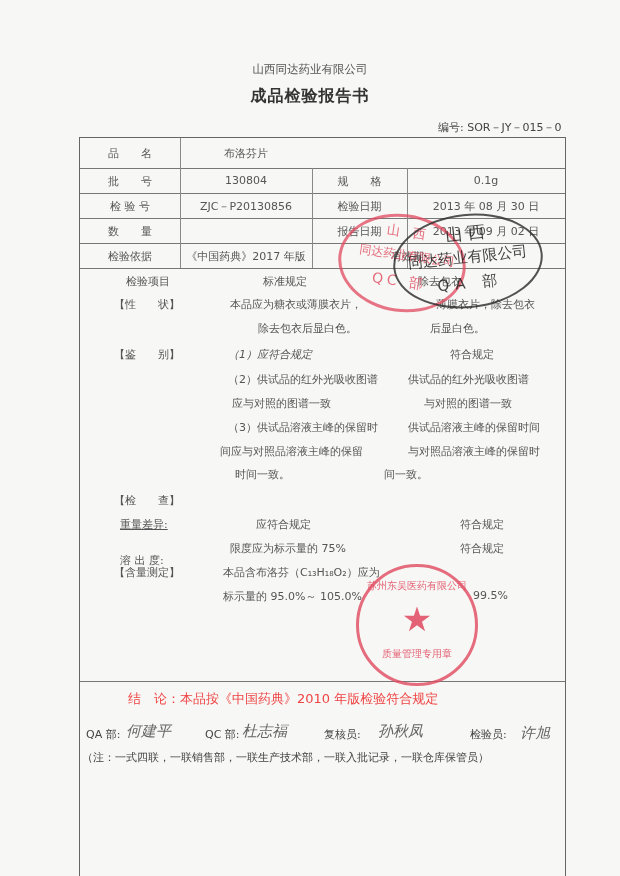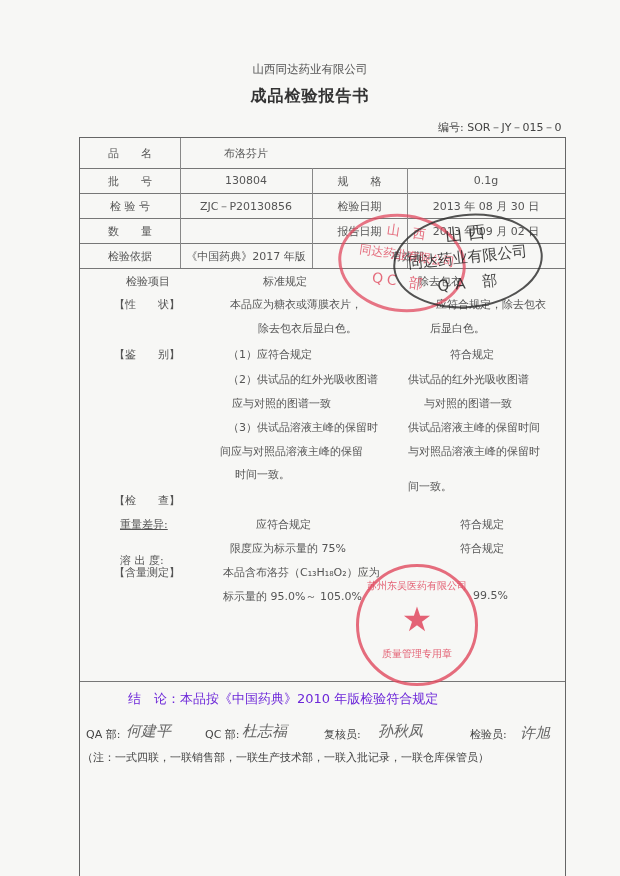--- a/index.html
+++ b/index.html
@@ -12,21 +12,21 @@
   .abs { position:absolute; }
   .company { left:0; width:620px; top:62px; text-align:center; font-size:11.5px; font-family:"DejaVu Sans","Liberation Sans",sans-serif; color:#555; }
   .title { left:0; width:620px; top:86px; text-align:center; font-size:16px; font-weight:bold; letter-spacing:1px; font-family:"DejaVu Sans","Liberation Sans",sans-serif; color:#333; }
   .docno { left:438px; top:120px; font-size:11px; font-family:"DejaVu Sans","Liberation Sans",sans-serif; color:#444; }
   .frame { left:79px; top:137px; width:487px; height:762px; border:1px solid #666; box-sizing:border-box; }
   .hline { position:absolute; height:1px; background:#777; }
   .vline { position:absolute; width:1px; background:#888; }
   .cell { position:absolute; font-size:11px; font-family:"DejaVu Sans","Liberation Sans",sans-serif; color:#555; white-space:nowrap; }
   .c { text-align:center; }
   .body-text { position:absolute; font-size:11px; font-family:"DejaVu Sans","Liberation Sans",sans-serif; color:#555; white-space:nowrap; }
-  .conclusion { position:absolute; left:128px; top:690px; font-size:13px; font-family:"DejaVu Sans","Liberation Sans",sans-serif; color:#6d28d9; }
+  .conclusion { position:absolute; left:128px; top:690px; font-size:13px; font-family:"DejaVu Sans","Liberation Sans",sans-serif; color:#ef4444; }
   .sig { position:absolute; font-size:11px; font-family:"DejaVu Sans","Liberation Sans",sans-serif; color:#444; white-space:nowrap; }
   .hand { position:absolute; font-family:"DejaVu Serif",serif; font-style:italic; color:#666; font-size:15px; }
   .stamp { position:absolute; border-radius:50%; }
 </style>
 </head>
 <body>
 
 <div class="abs company">山西同达药业有限公司</div>
 <div class="abs title">成品检验报告书</div>
 <div class="abs docno">
@@ -71,36 +71,36 @@
   <div class="cell c" style="left:327px;width:158px;top:111px;"></div>
 </div>
 
 <div class="body-text" style="left:126px;top:274px;">检验项目</div>
 <div class="body-text" style="left:263px;top:274px;">标准规定</div>
 <div class="body-text" style="left:418px;top:274px;">除去包衣</div>
 
 <div class="body-text" style="left:114px;top:297px;">【性　　状】</div>
 <div class="body-text" style="left:230px;top:297px;">本品应为糖衣或薄膜衣片，</div>
 <div class="body-text" style="left:258px;top:321px;">除去包衣后显白色。</div>
-<div class="body-text" style="left:436px;top:297px;">应符合规定，除去包衣</div>
+<div class="body-text" style="left:436px;top:297px;">薄膜衣片，除去包衣</div>
 <div class="body-text" style="left:430px;top:321px;">后显白色。</div>
 
 <div class="body-text" style="left:114px;top:347px;">【鉴　　别】</div>
-<div class="body-text" style="left:228px;top:347px;">（1）应符合规定</div>
+<div class="body-text" style="left:228px;top:347px;font-style:italic;">（1）应符合规定</div>
 <div class="body-text" style="left:450px;top:347px;">符合规定</div>
 <div class="body-text" style="left:228px;top:372px;">（2）供试品的红外光吸收图谱</div>
 <div class="body-text" style="left:232px;top:396px;">应与对照的图谱一致</div>
 <div class="body-text" style="left:408px;top:372px;">供试品的红外光吸收图谱</div>
 <div class="body-text" style="left:424px;top:396px;">与对照的图谱一致</div>
 <div class="body-text" style="left:228px;top:420px;">（3）供试品溶液主峰的保留时</div>
 <div class="body-text" style="left:220px;top:444px;">间应与对照品溶液主峰的保留</div>
 <div class="body-text" style="left:220px;top:467px;padding-left:15px;">时间一致。</div>
 <div class="body-text" style="left:408px;top:420px;">供试品溶液主峰的保留时间</div>
 <div class="body-text" style="left:408px;top:444px;">与对照品溶液主峰的保留时</div>
-<div class="body-text" style="left:408px;top:467px;margin-top:12px;">间一致。</div>
+<div class="body-text" style="left:384px;top:467px;">间一致。</div>
 
 <div class="body-text" style="left:114px;top:493px;">【检　　查】</div>
 <div class="body-text" style="left:120px;top:517px;text-decoration:underline;">重量差异:</div>
 <div class="body-text" style="left:256px;top:517px;">应符合规定</div>
 <div class="body-text" style="left:460px;top:517px;">符合规定</div>
 <div class="body-text" style="left:120px;top:541px;margin-top:12px;">溶 出 度:</div>
 <div class="body-text" style="left:230px;top:541px;">限度应为标示量的 75%</div>
 <div class="body-text" style="left:460px;top:541px;">符合规定</div>
 
 <div class="body-text" style="left:114px;top:565px;">【含量测定】</div>

